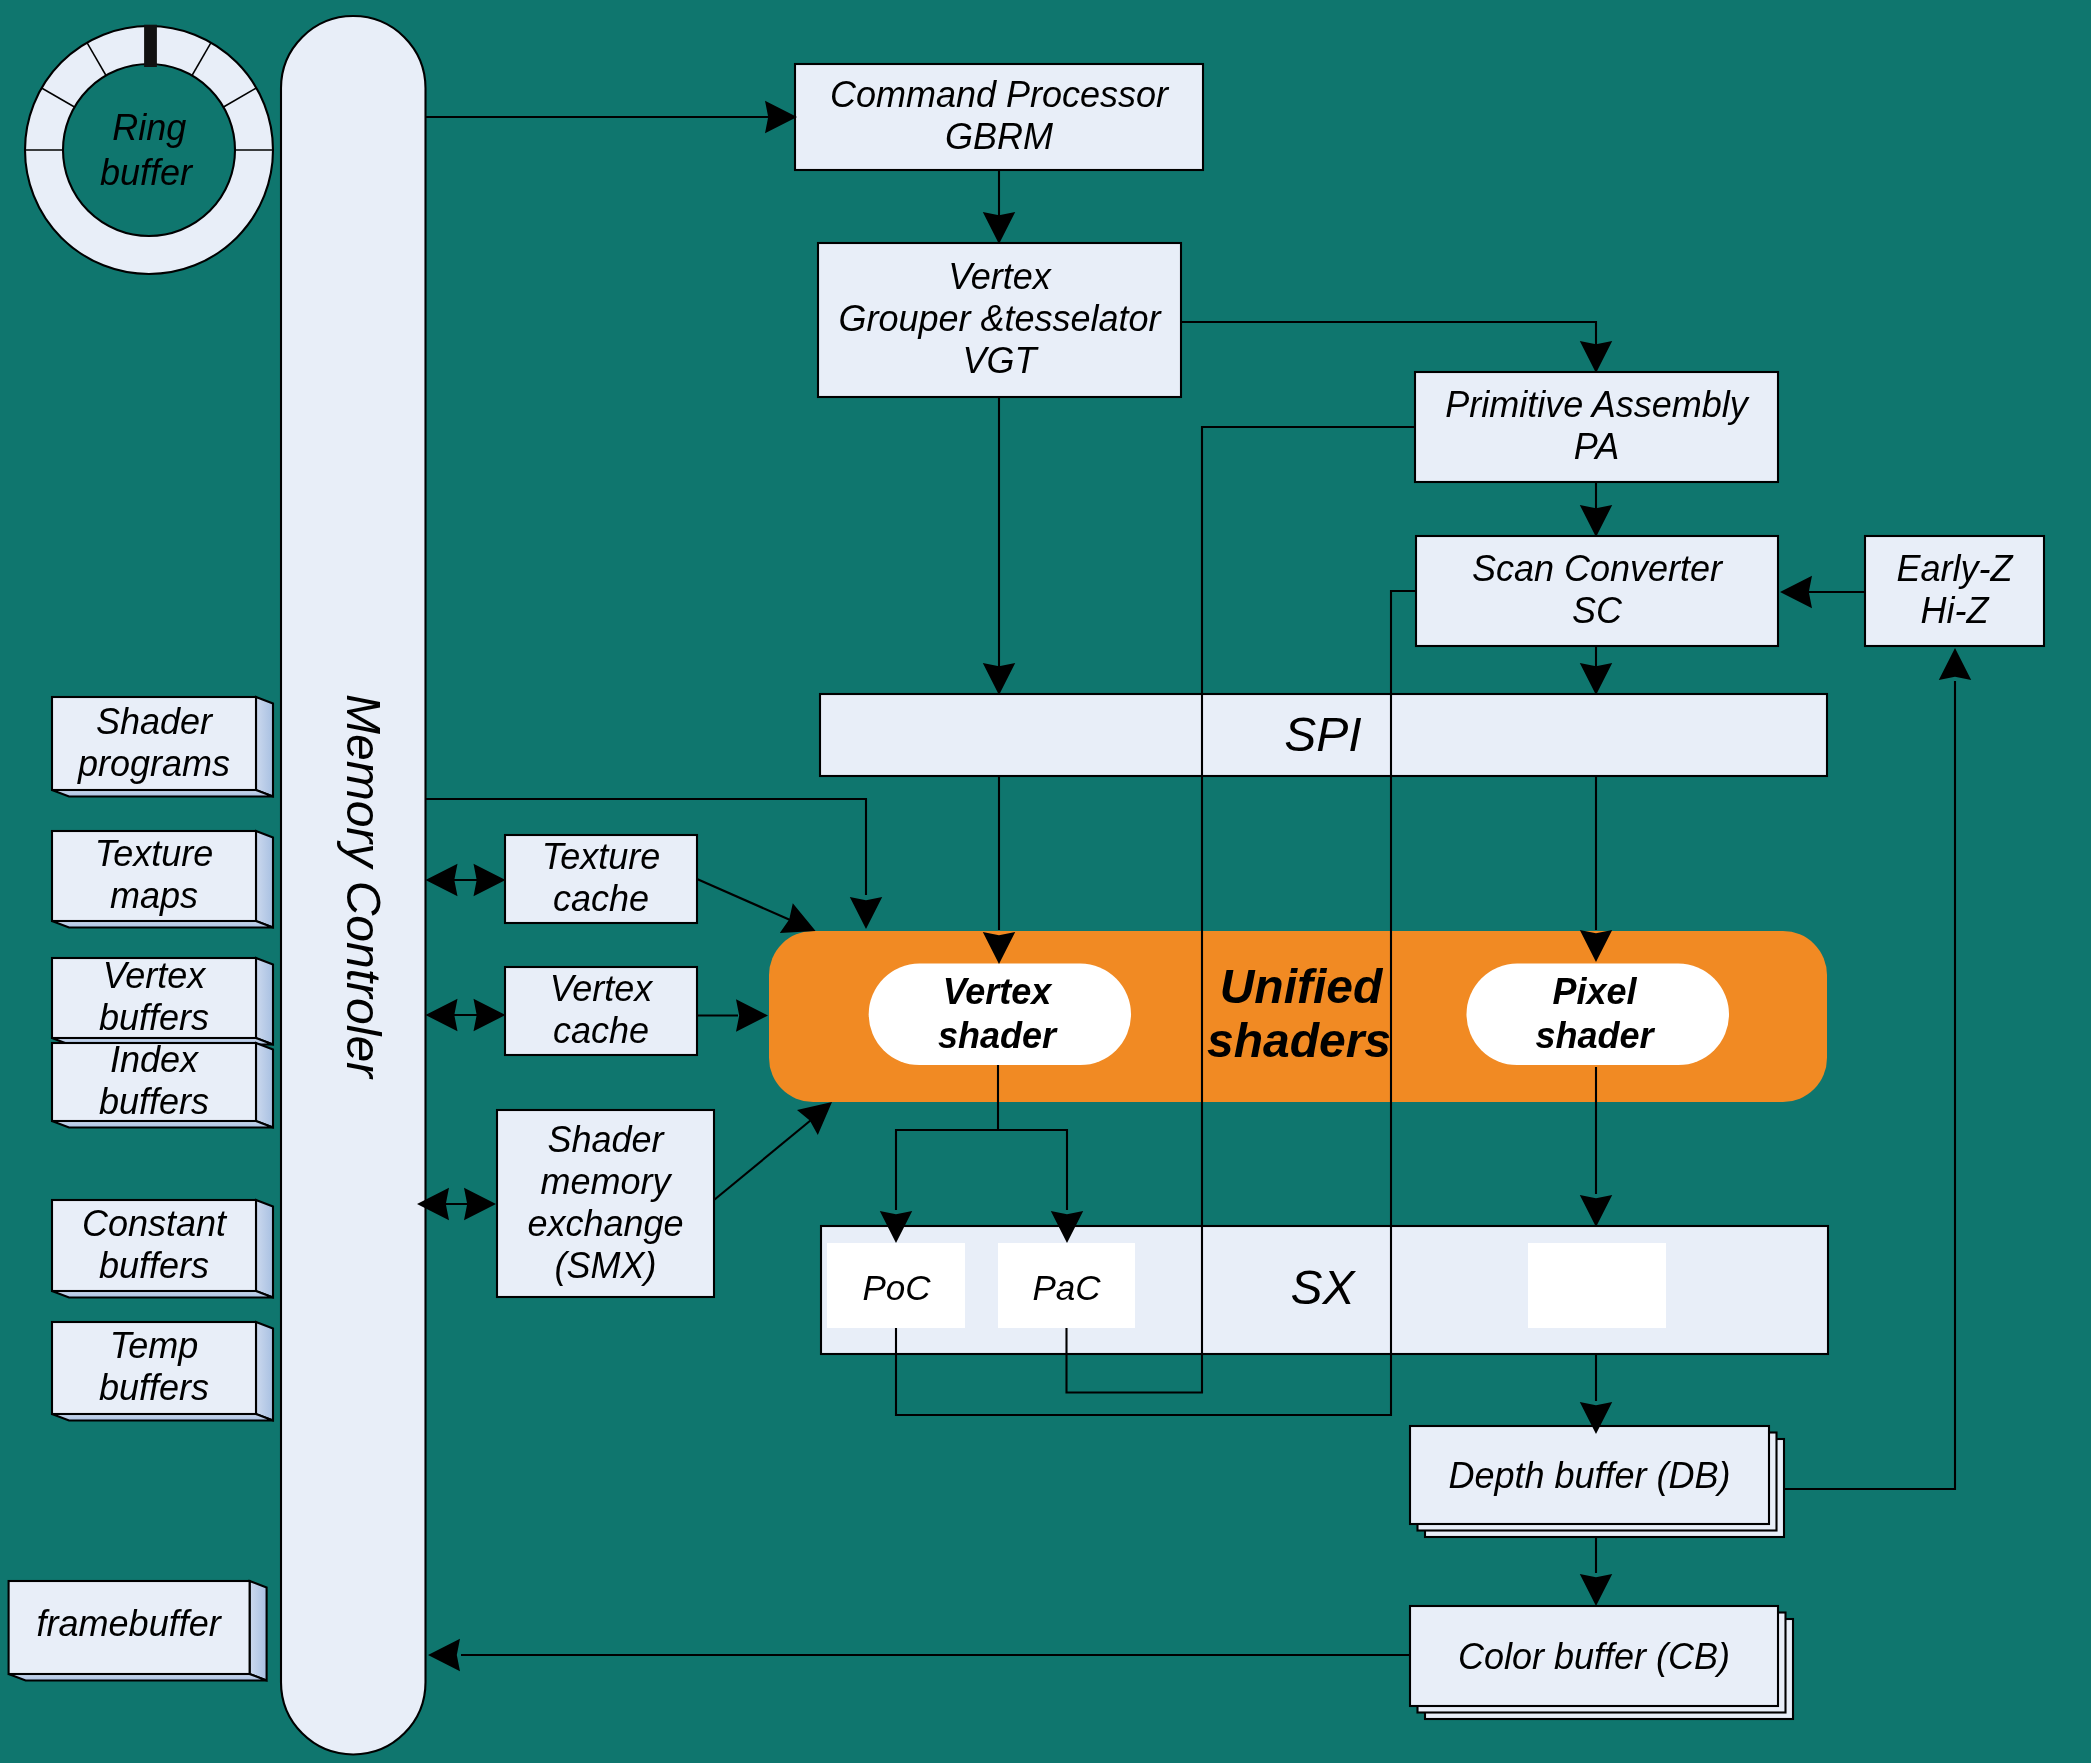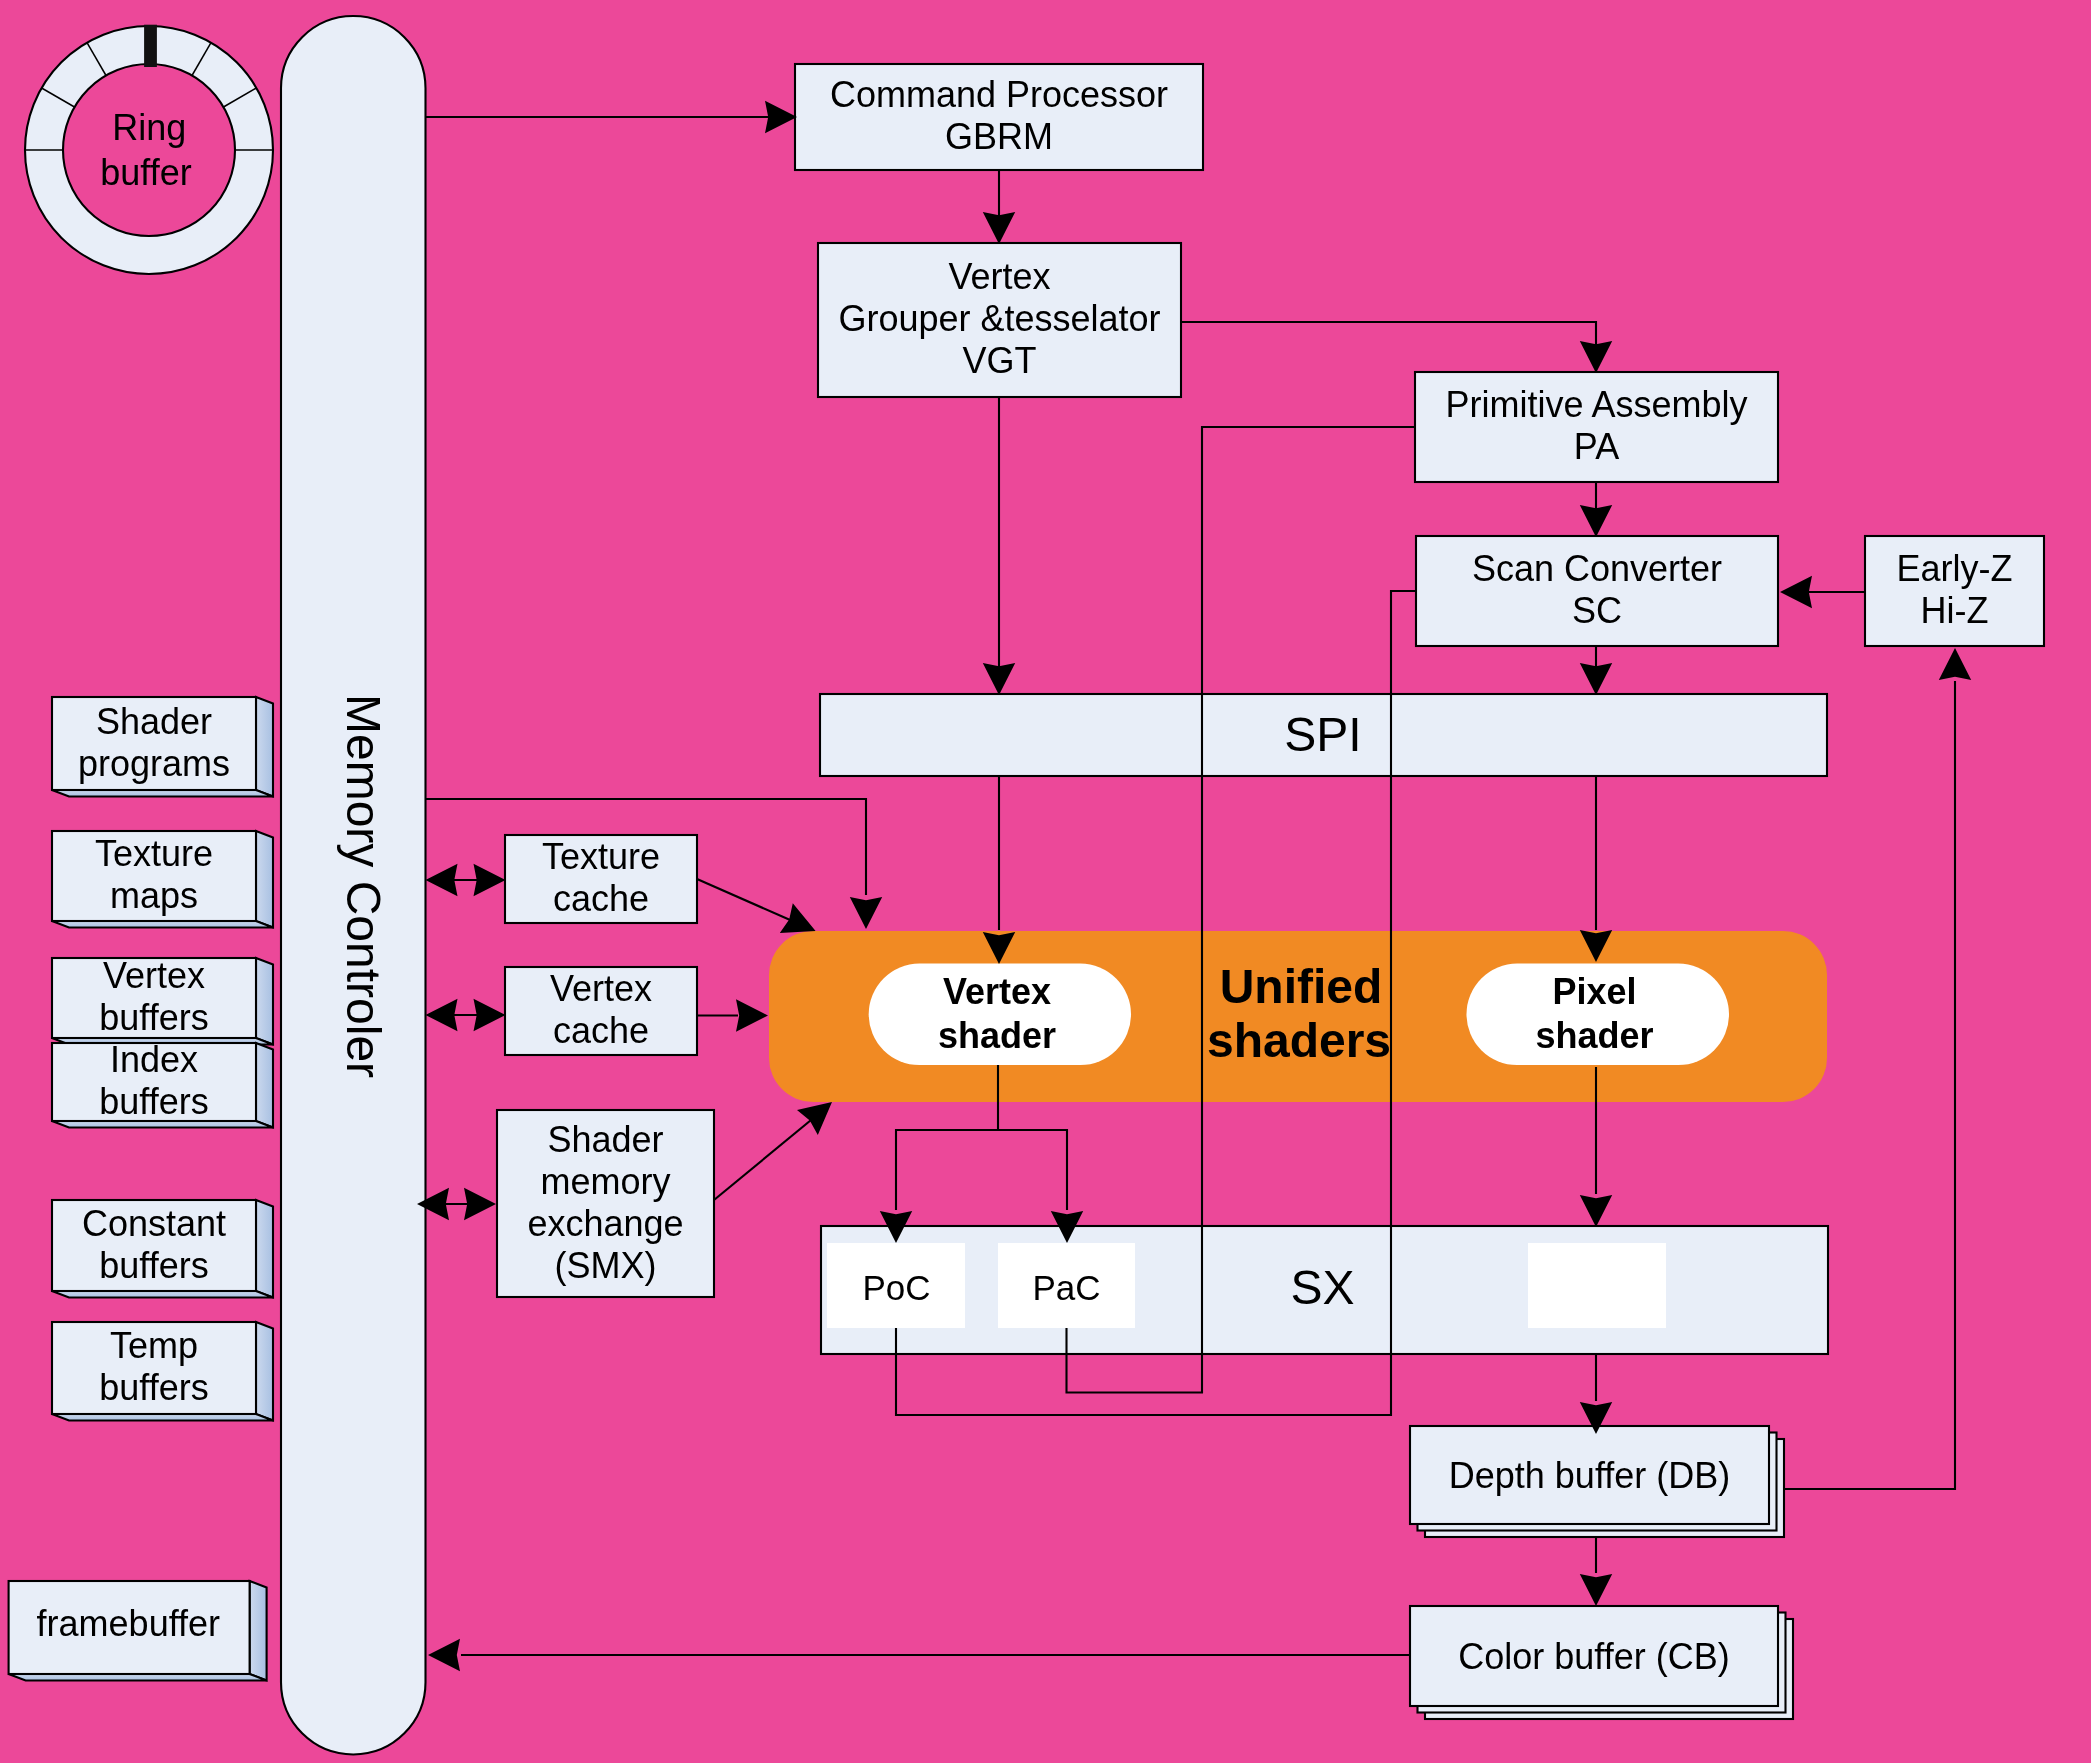--- a/index.html
+++ b/index.html
@@ -1,18 +1,18 @@
 <!DOCTYPE html>
 <html><head>
 <meta charset="utf-8">
 <title>GPU pipeline block diagram</title>
 <style>
   html,body{margin:0;padding:0;background:#ffffff;}
-  #stage{position:relative;width:2091px;height:1763px;background:#ec4899;
-         font-family:"Liberation Sans",sans-serif;overflow:hidden;}
+  #stage{position:relative;width:2091px;height:1763px;background:#0f766e;
+         font-family:"Liberation Sans",sans-serif;overflow:hidden;font-style:italic;}
   svg{display:block;shape-rendering:geometricPrecision;}
   .bx{fill:#e8eef8;stroke:#000000;stroke-width:2.1;}
   .wh{fill:#ffffff;stroke:none;}
   .ln{fill:none;stroke:#000000;stroke-width:2.1;}
   text{font-family:"Liberation Sans",sans-serif;fill:#000000;}
   .t{font-size:36px;}
   .tb{font-size:36px;font-weight:bold;}
   .tbig{font-size:48px;font-weight:bold;}
   .tmc{font-size:48px;}
   .tbar{font-size:48px;}

